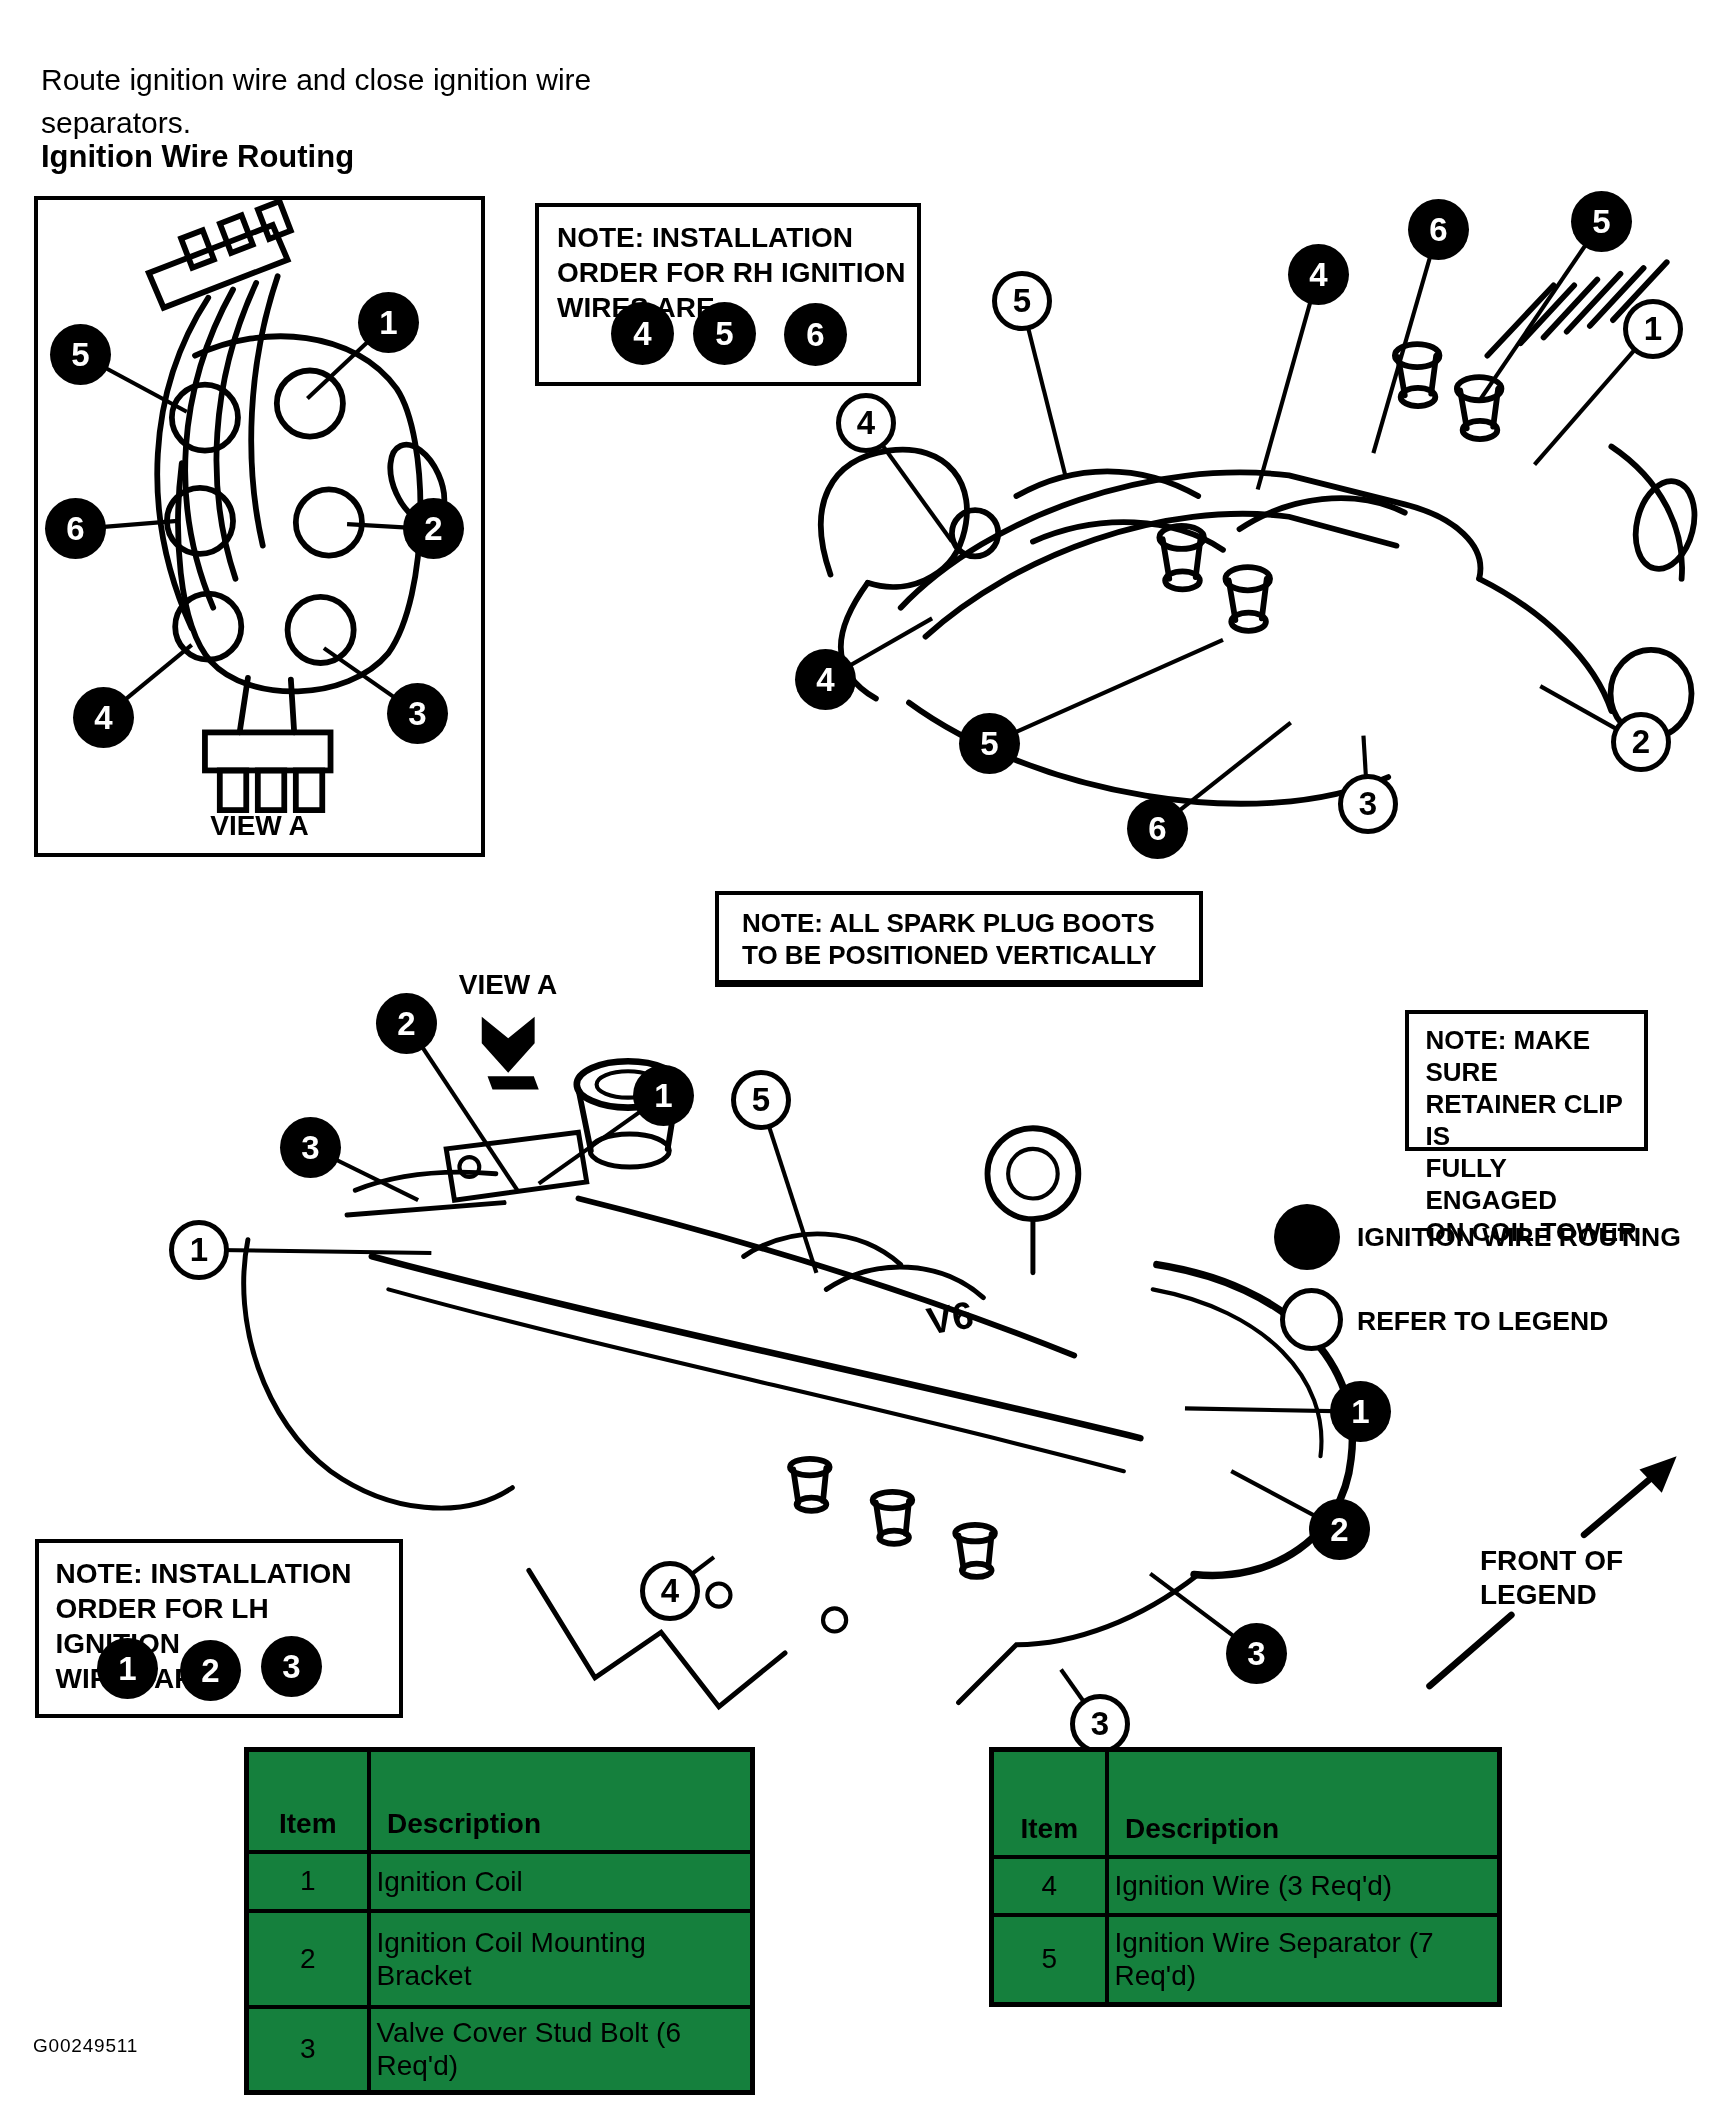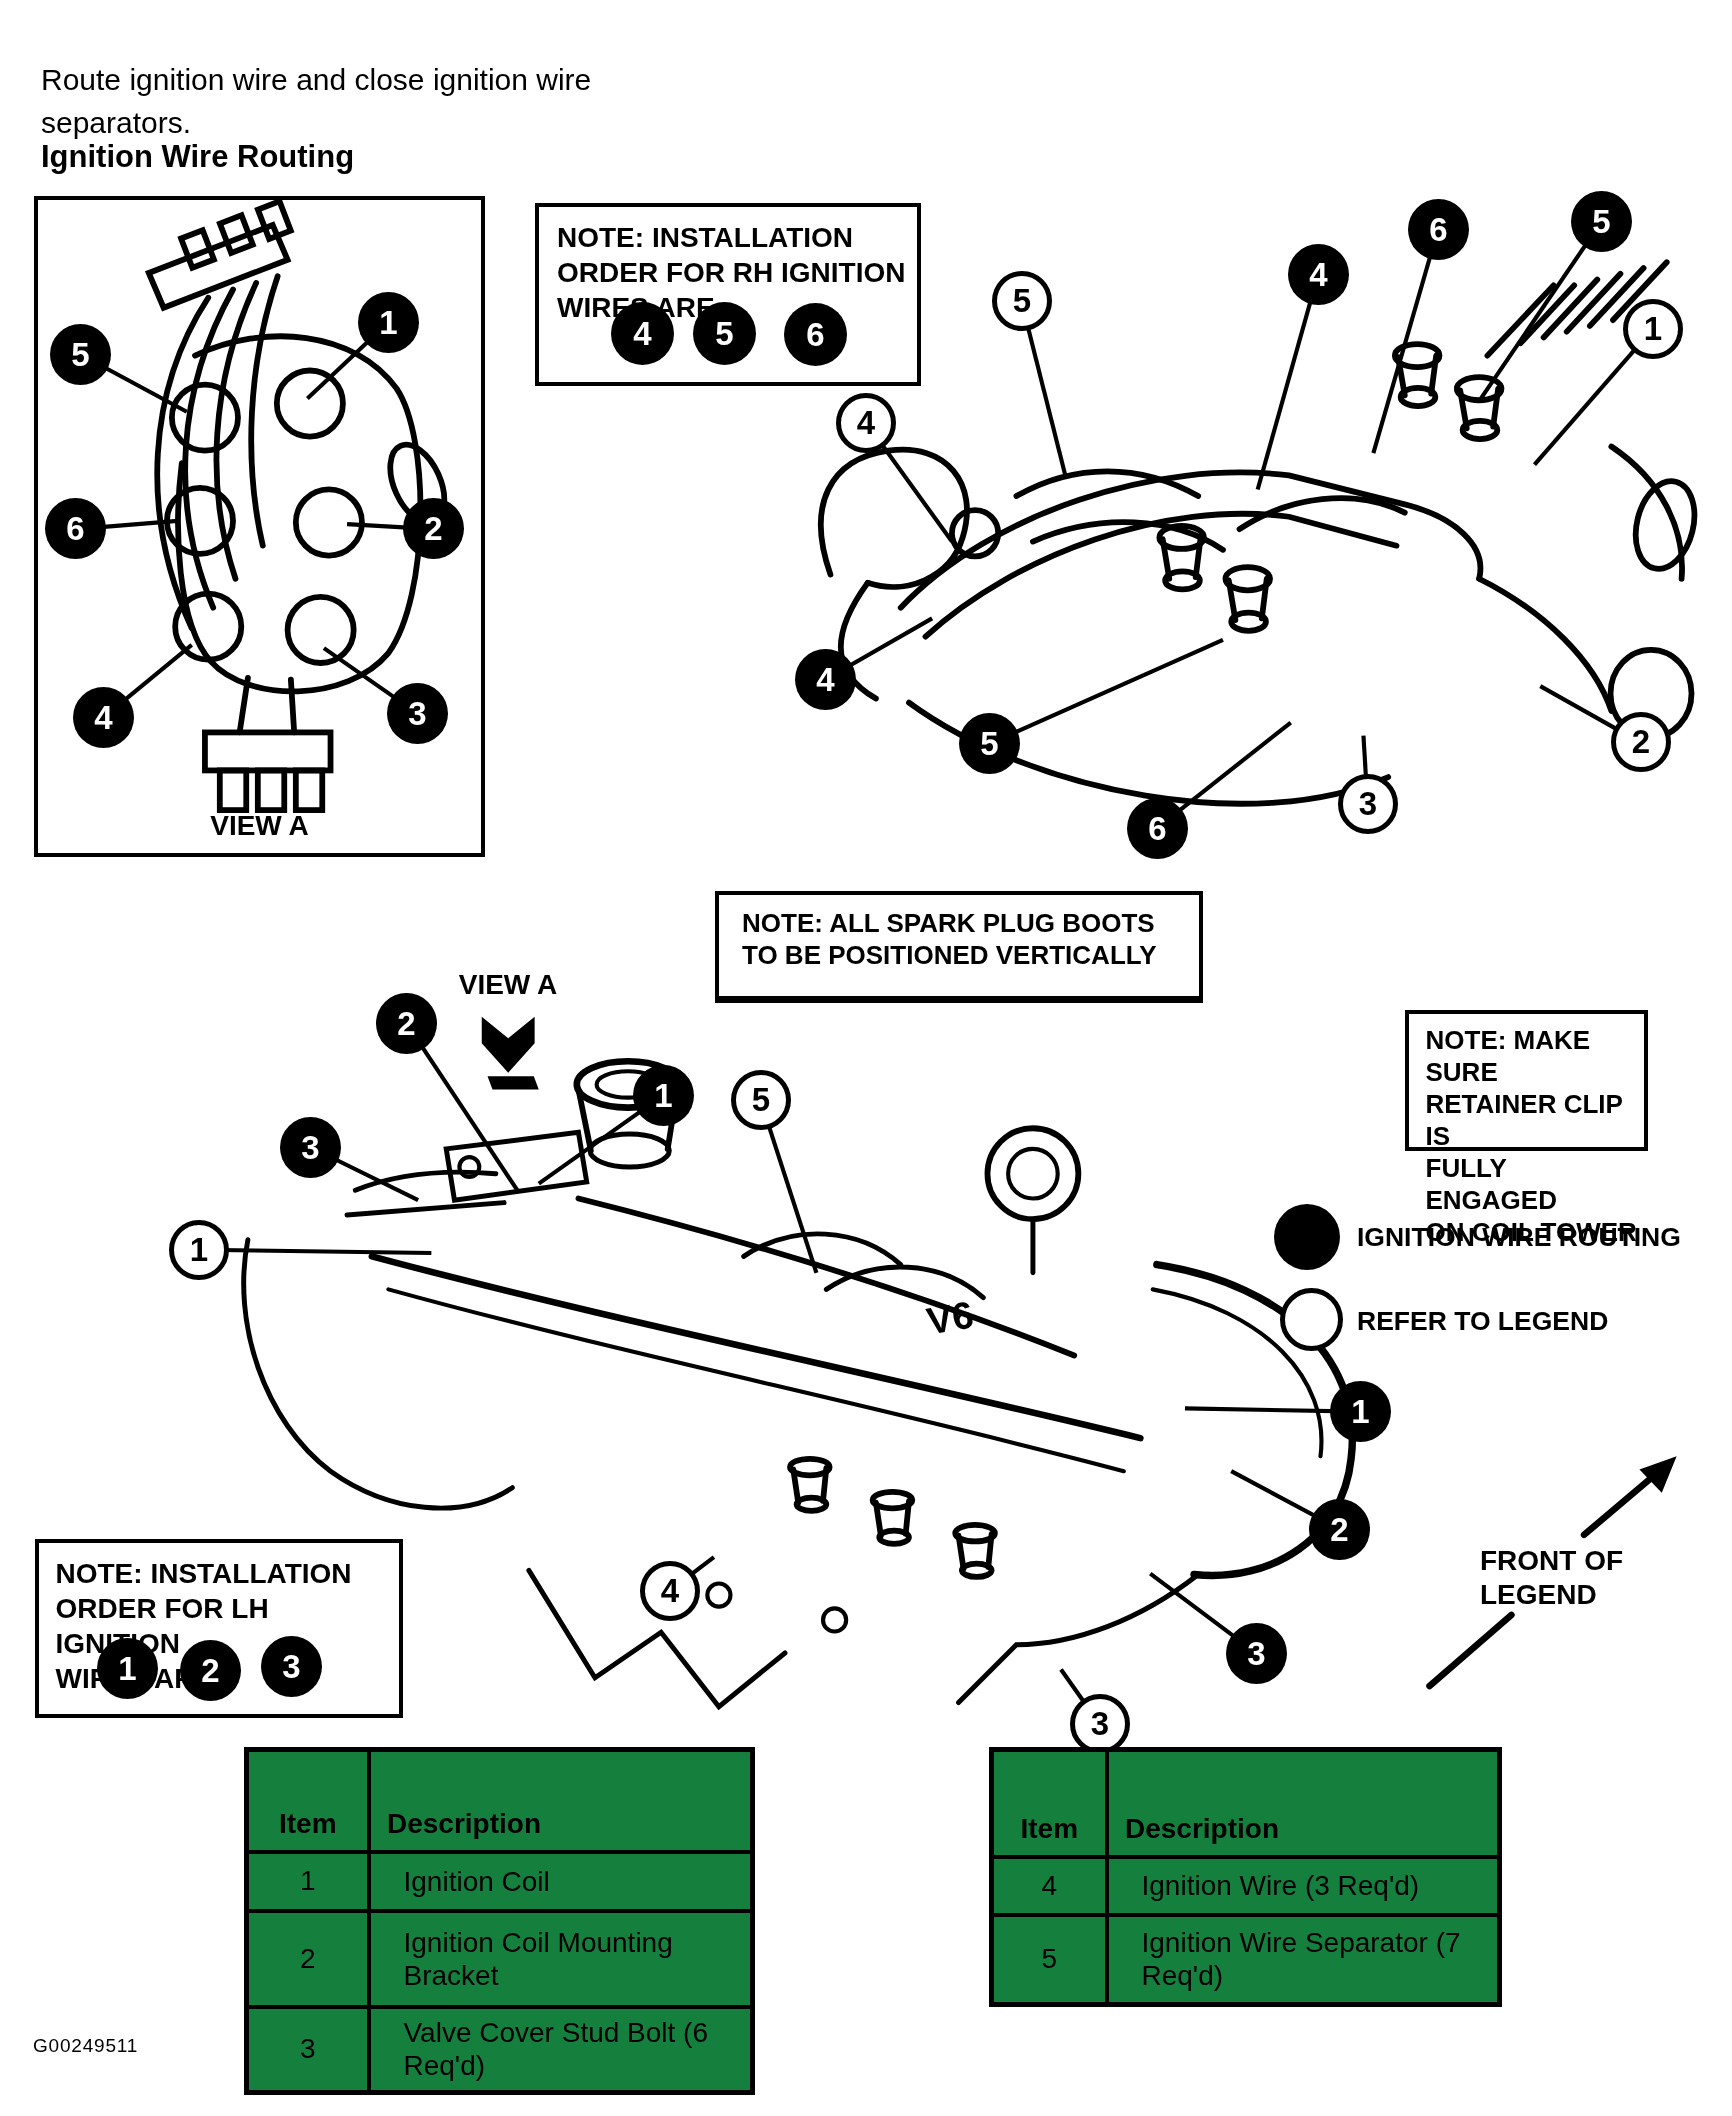--- a/index.html
+++ b/index.html
@@ -15,38 +15,38 @@
         font-weight:bold;font-size:33px;box-sizing:border-box;}
   .callout.filled{background:#000;color:#fff;}
   .callout.open{background:#fff;color:#000;border:5px solid #000;}
   .intro{left:41px;top:58px;font-size:30px;line-height:43px;white-space:pre-line;}
   .heading{left:41px;top:139px;font-size:31px;font-weight:bold;}
   .frame{border:4.1px solid #000;background:#fff;box-sizing:border-box;}
   #viewa-box{left:34px;top:196px;width:451px;height:661px;z-index:0;}
   #viewa-caption{left:34px;top:810px;width:451px;text-align:center;font-size:28px;font-weight:bold;z-index:3;}
   .note{font-weight:bold;white-space:pre-line;z-index:5;}
   #note-rh{left:535px;top:203px;width:386px;height:183px;font-size:28px;line-height:35px;padding:13.2px 8.3px 8.3px 18px;}
-  #note-spark{left:715px;top:891px;width:488px;height:112px;font-size:26px;line-height:32px;padding:11.6px 8.3px 8.3px 23px;border-bottom-width:7.4px;}
+  #note-spark{left:715px;top:891px;width:488px;height:96px;font-size:26px;line-height:32px;padding:11.6px 8.3px 8.3px 23px;border-bottom-width:7.4px;}
   #note-sep{left:1208px;top:891px;width:496px;height:112px;font-size:26px;line-height:32px;padding:11.6px 8.3px 8.3px 21.5px;}
   #note-ret{left:1405px;top:1010px;width:243px;height:141px;font-size:26px;line-height:32px;padding:10px 6.6px 6.6px 16.5px;}
   #note-lh{left:35px;top:1539px;width:368px;height:179px;font-size:28px;line-height:35px;padding:13.2px 6.6px 6.6px 16.5px;}
   .order-circle{position:absolute;border-radius:50%;background:#000;color:#fff;text-align:center;
         font-weight:bold;font-size:33px;z-index:6;}
   .legend-circle{position:absolute;border-radius:50%;box-sizing:border-box;z-index:4;}
   .legend-label{position:absolute;font-size:26.5px;font-weight:bold;z-index:4;}
   #viewa-pointer-label{left:413px;top:969px;width:190px;text-align:center;font-size:28px;font-weight:bold;z-index:3;}
   #front-engine{left:1480px;top:1544px;font-size:28px;line-height:34px;font-weight:bold;white-space:pre-line;z-index:3;}
   #figure-id{left:33px;top:2035px;font-size:19px;letter-spacing:0.8px;z-index:3;}
   table.parts{position:absolute;border-collapse:collapse;table-layout:fixed;background:#15803d;
         border:5.8px solid #000;z-index:5;font-family:"Liberation Sans",sans-serif;}
   table.parts th,table.parts td{border:4.1px solid #000;font-size:28px;overflow:hidden;}
   table.parts th{vertical-align:bottom;font-weight:bold;text-align:left;padding:0 0 10px 16.5px;}
   table.parts th.item-col{text-align:center;padding-left:0;}
   table.parts td.item{ text-align:center;vertical-align:middle;font-weight:normal;}
-  table.parts td.desc{padding-left:33px;vertical-align:middle;white-space:pre-line;line-height:33px;}
+  table.parts td.desc{padding-left:6px;vertical-align:middle;white-space:pre-line;line-height:33px;}
   #table-left{left:244px;top:1747px;width:506px;}
   #table-right{left:989px;top:1747px;width:508px;}
 </style>
 </head>
 <body>
 
 <div id="page">
 
   <svg id="sketch" class="layer" viewBox="0 0 2096 2560" fill="none" stroke="#000" stroke-linecap="round">
 

